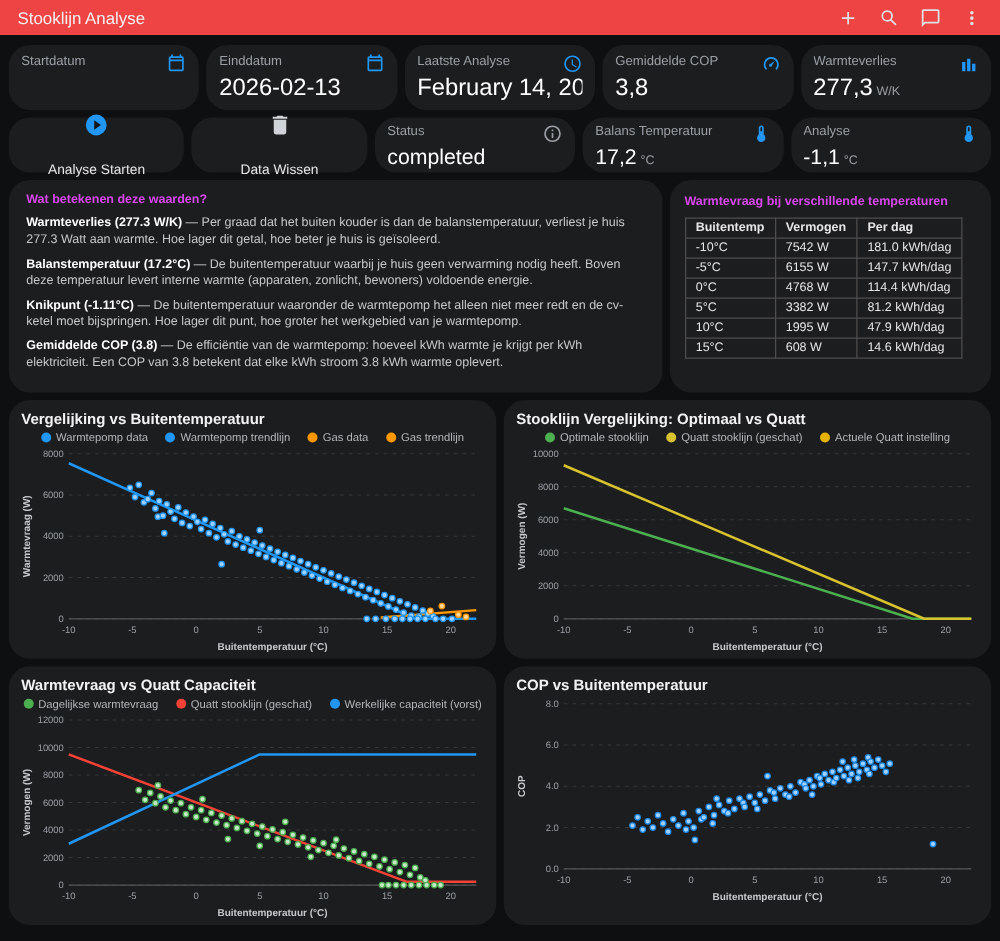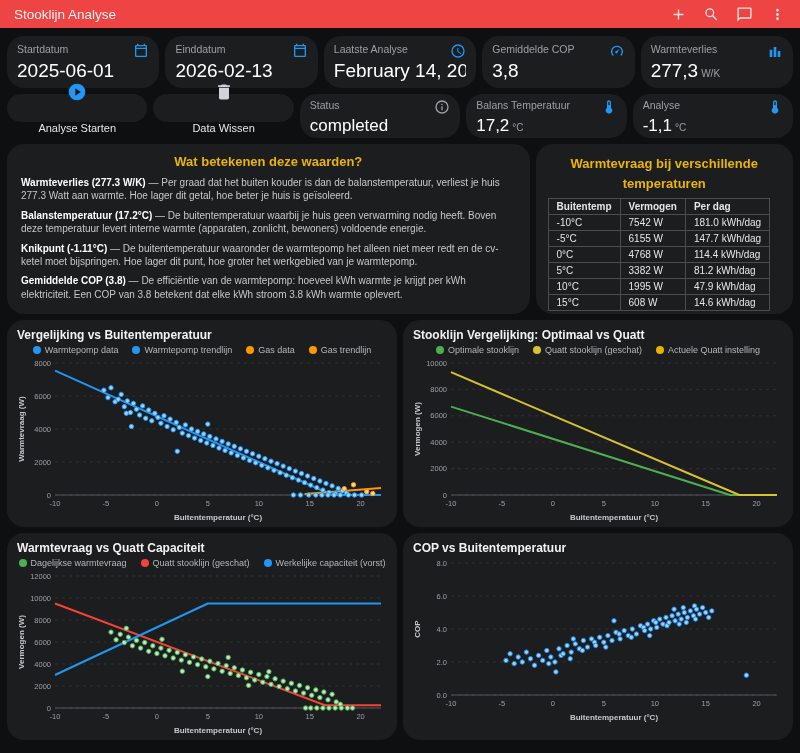--- a/index.html
+++ b/index.html
@@ -20,27 +20,27 @@
   .card { background: #1c1d1f; border-radius: 17px; }
   .stat { flex: 1; height: 52px; padding: 7px 10px; overflow: hidden; }
   .row2 .stat { height: 44px; padding: 5px 10px; }
   .stat-top { display: flex; justify-content: space-between; align-items: flex-start; }
   .stat-label { font-size: 10.5px; color: #9aa0a6; white-space: nowrap; overflow: hidden; }
   .stat-icon { width: 16px; height: 16px; flex: none; margin-left: 4px; }
   .stat-icon svg { width: 100%; height: 100%; display:block; }
   .stat-value { font-size: 19px; color: #ffffff; white-space: nowrap; overflow: hidden; margin-top: 1px; }
   .row2 .stat-value { font-size: 17px; }
   .unit { font-size: 10px; color: #9aa0a6; margin-left: 3px; }
-  .btncard { flex: 1; height: 28px; display: flex; flex-direction: column; align-items: center; justify-content: center; gap: 20px; cursor: pointer; }
+  .btncard { flex: 1; height: 44px; display: flex; flex-direction: column; align-items: center; justify-content: center; gap: 20px; cursor: pointer; }
   .btn-icon { width: 20px; height: 20px; }
   .btn-icon svg { width: 100%; height: 100%; display:block; }
   .btn-label { font-size: 11px; color: #e6e6e6; }
   .row3 { height: 170px; }
   .explain { flex: 1 1 67%; padding: 10px 14px; overflow: hidden; }
-  .explain h2, .tablecard h2 { font-size: 13px; font-weight: 700; color: #eab308; text-align: center; }
+  .explain h2, .tablecard h2 { font-size: 10px; font-weight: 700; color: #d946ef; }
   .explain h2 { margin-bottom: 7px; }
   .exp-item { font-size: 10px; line-height: 1.34; color: #c6c8ca; margin-bottom: 6px; }
   .exp-term { font-weight: 700; color: #ffffff; }
   .tablecard { flex: 1 1 33%; padding: 10px 12px; overflow: hidden; }
   .tablecard h2 { line-height: 1.55; margin-bottom: 4px; }
   table { border-collapse: collapse; font-size: 10px; color: #e6e6e6; }
   th, td { border: 1px solid #4d4d4d; padding: 2px 8px; text-align: left; white-space: nowrap; }
   th { font-weight: 700; }
   .charts { flex-wrap: wrap; }
   .chart-card { width: calc(50% - 3px); padding: 8px 8px 4px 8px; }
@@ -85,21 +85,20 @@
   <div class="row row1" id="row1">
       <div class="card stat">
     <div class="stat-top">
       <span class="stat-label">Startdatum</span>
       <span class="stat-icon" style="color:#2196f3">
             <svg viewBox="0 0 24 24">
               <path d="M19 3h-1V1h-2v2H8V1H6v2H5a2 2 0 0 0-2 2v14a2 2 0 0 0 2 2h14a2 2 0 0 0 2-2V5a2 2 0 0 0-2-2zm0 16H5V9h14v10zM5 7V5h14v2H5z" fill="currentColor"></path>
             </svg>
           </span>
     </div>
-    <div class="stat-value">2025-06-01</div>
   </div>
       <div class="card stat">
     <div class="stat-top">
       <span class="stat-label">Einddatum</span>
       <span class="stat-icon" style="color:#2196f3">
             <svg viewBox="0 0 24 24">
               <path d="M19 3h-1V1h-2v2H8V1H6v2H5a2 2 0 0 0-2 2v14a2 2 0 0 0 2 2h14a2 2 0 0 0 2-2V5a2 2 0 0 0-2-2zm0 16H5V9h14v10zM5 7V5h14v2H5z" fill="currentColor"></path>
             </svg>
           </span>
     </div>

